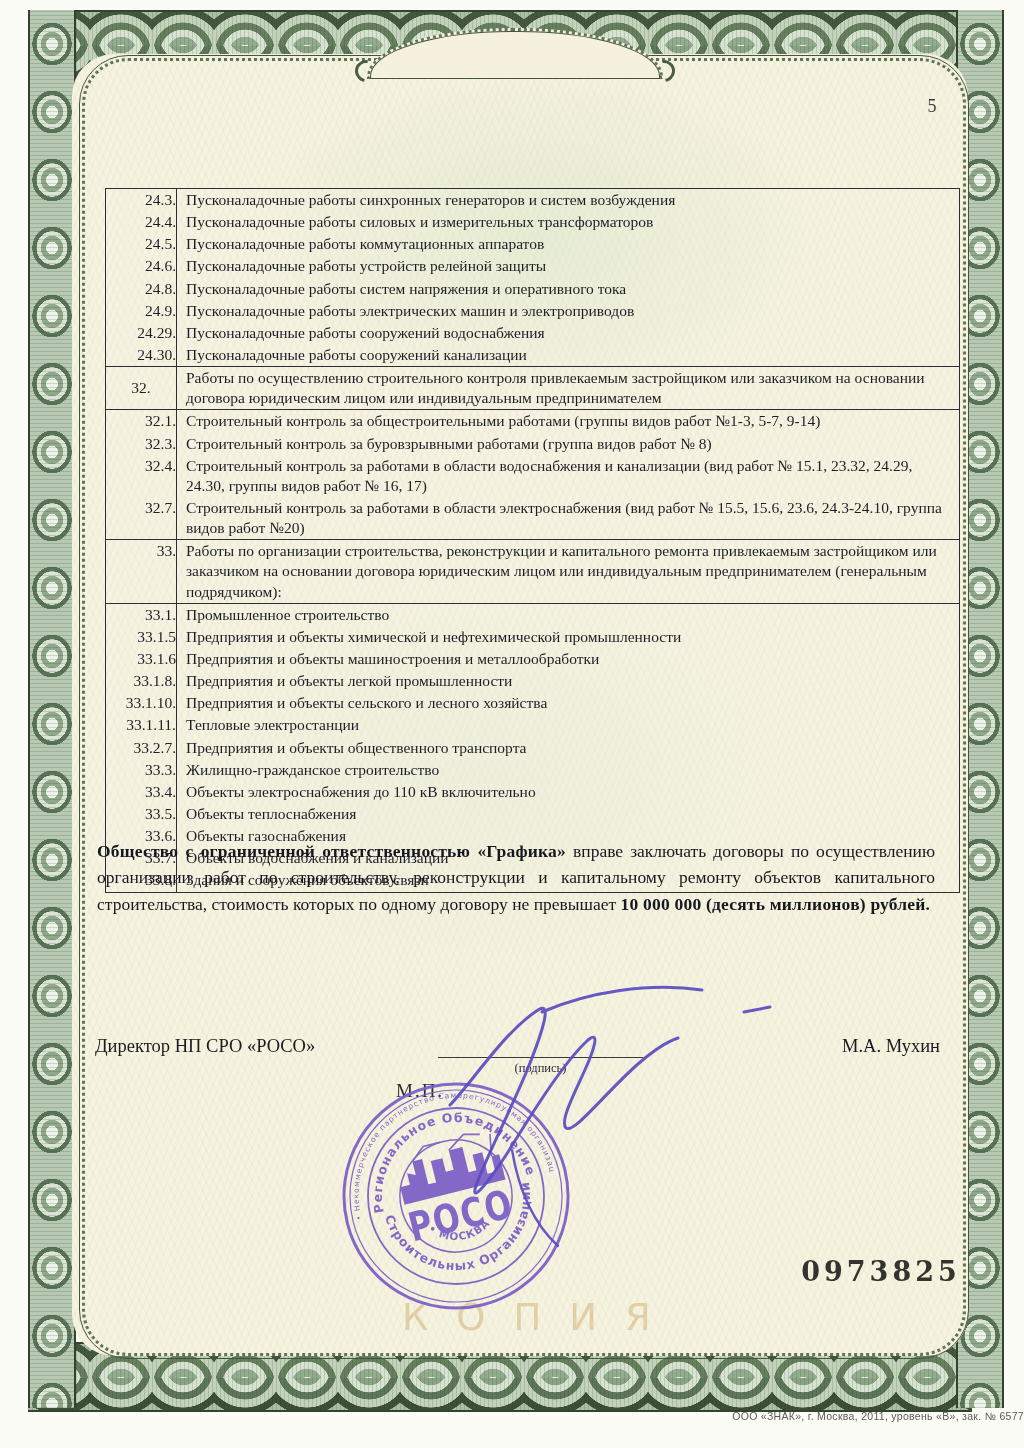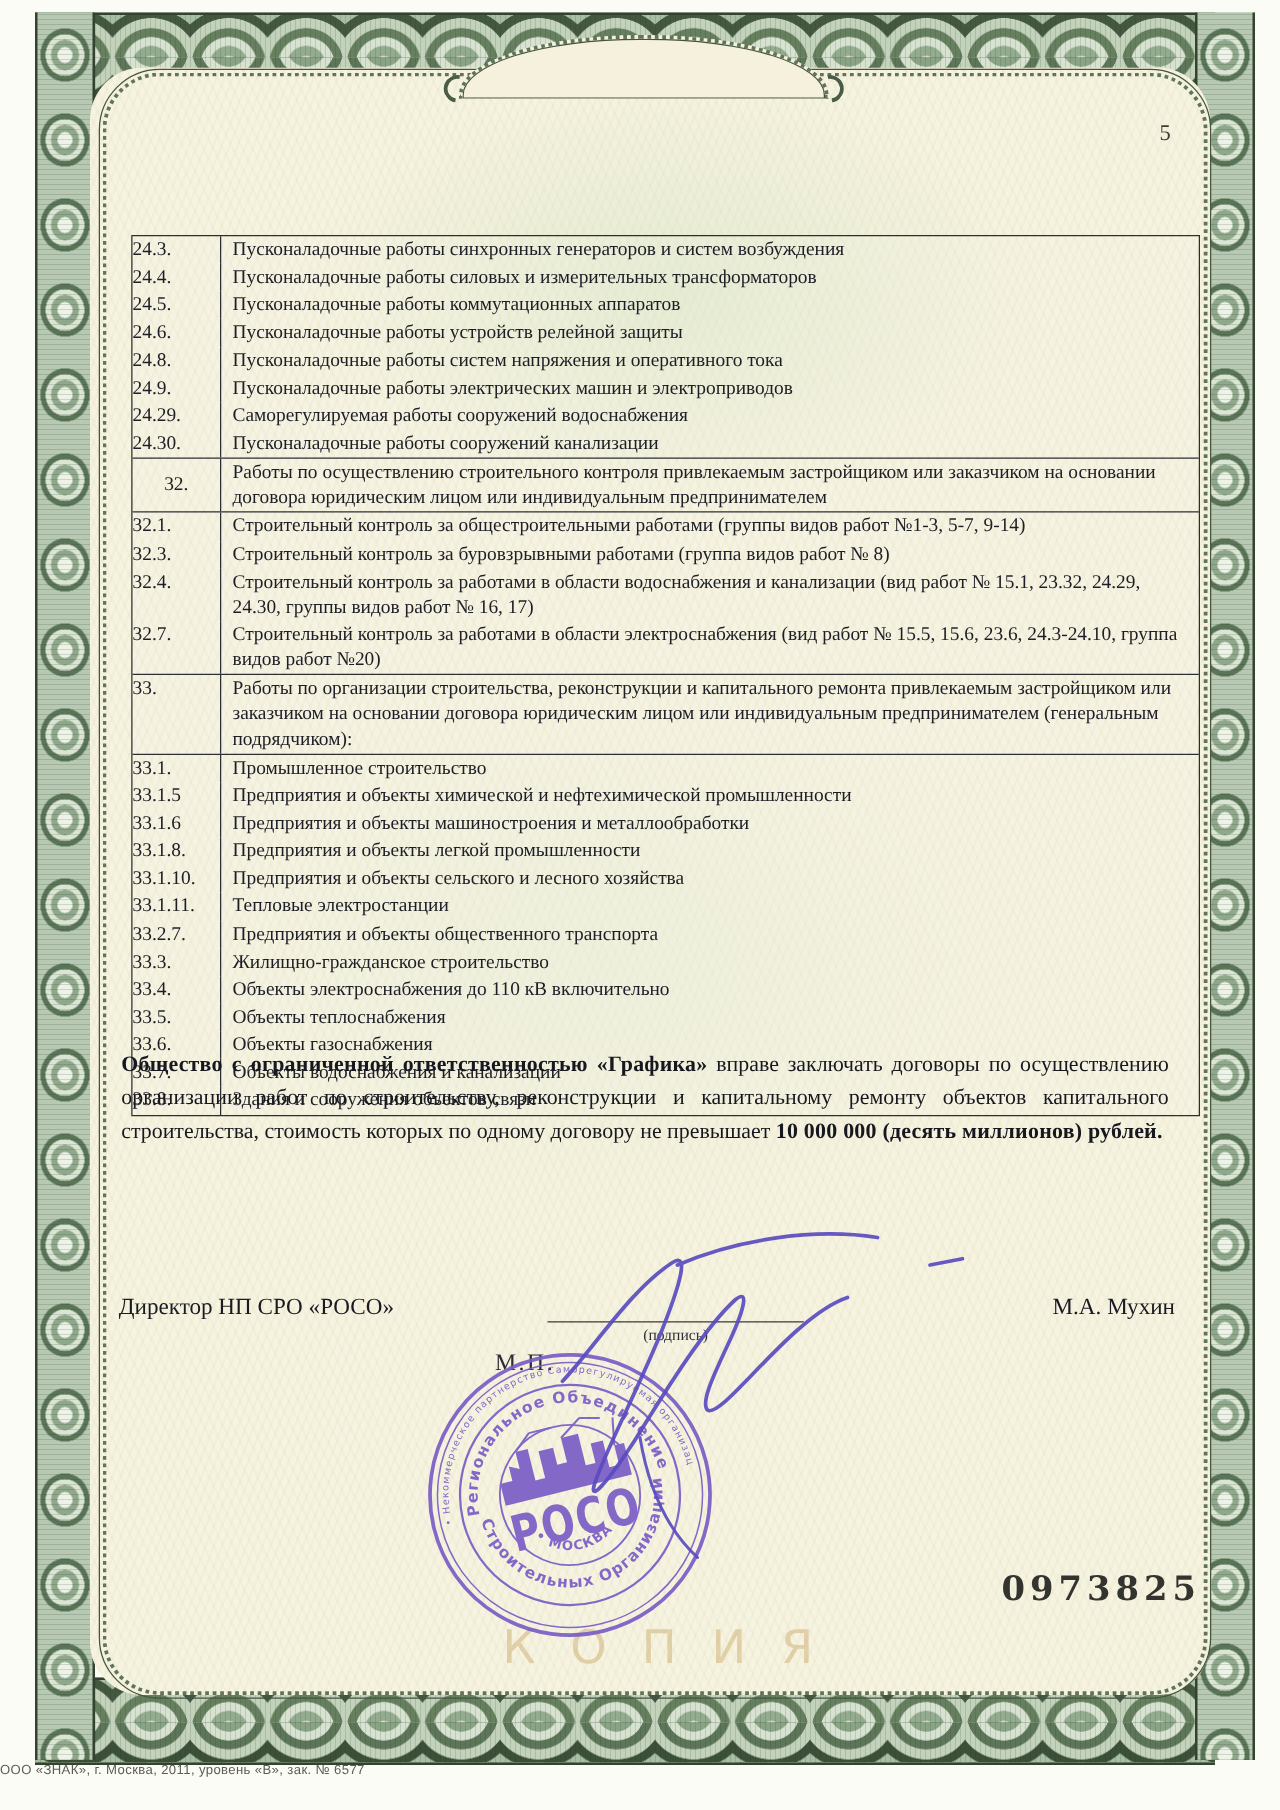--- a/index.html
+++ b/index.html
@@ -44,21 +44,21 @@
   .curl-ar{left:653px;top:60px;transform:rotate(125deg);}
 
   
   .pageno{position:absolute;left:916px;top:96px;width:32px;font-size:18px;color:#3c3c36;text-align:center;}
 
   .worktable{position:absolute;left:105px;top:188px;width:853px;border:1.6px solid #2c2e33;
     font-size:15.5px;line-height:1.3;color:#1d1e26;background:rgba(255,255,255,.06);}
   .tgroup{border-top:1.5px solid #2c2e33;}
   .tgroup:first-child{border-top:none;}
   .trow{display:flex;align-items:stretch;}
-  .tcode{flex:0 0 70px;text-align:left;border-right:1.5px solid #2c2e33;padding-top:1px;}
+  .tcode{flex:0 0 70px;text-align:right;border-right:1.5px solid #2c2e33;padding-top:1px;}
   .ttext{flex:1;padding:1px 8px 1px 9px;}
   .theader{border-bottom:1.5px solid #2c2e33;}
   .theader.vcenter .tcode{display:flex;align-items:center;justify-content:center;padding-top:0;}
 
   .clause{position:absolute;left:97px;top:838px;width:838px;font-size:17.5px;line-height:1.5;
     text-align:justify;color:#17171f;}
   .clause b{letter-spacing:.2px;}
 
   .sign-title{position:absolute;left:95px;top:1036px;font-size:18.5px;color:#1a1a22;}
   .sign-line{position:absolute;left:438px;top:1057px;width:205px;border-bottom:1.6px solid #3a3a3a;}
@@ -68,21 +68,21 @@
   .seal-mark{position:absolute;left:396px;top:1080px;font-size:19px;color:#2c2c34;letter-spacing:2px;}
 
   .signature-svg{position:absolute;left:392px;top:980px;z-index:6;}
   .stamp-wrap{position:absolute;left:336px;top:1076px;width:240px;height:240px;
     transform:rotate(-14deg);opacity:.92;z-index:5;}
 
   .serial{position:absolute;left:778px;top:1256px;width:170px;text-align:center;
     font-family:"DejaVu Serif",serif;font-weight:bold;font-size:27px;letter-spacing:4px;color:#33342f;margin-left:18px;}
   .copy-watermark{position:absolute;left:402px;top:1296px;font-family:"DejaVu Sans",sans-serif;
     font-weight:normal;font-size:37px;letter-spacing:28px;color:rgba(203,174,112,.5);z-index:4;}
-  .imprint{position:absolute;left:0;top:1410px;width:1024px;text-align:left;
+  .imprint{position:absolute;left:0;top:1410px;width:1024px;text-align:right;
     font-family:"Liberation Sans",sans-serif;font-size:10.5px;color:#5c5c55;letter-spacing:.3px;}
 </style>
 </head>
 <body>
 
 <div class="sheet">
 
   <div class="crest"></div>
   <div class="band band-top"></div>
   <div class="band band-bottom"></div>
@@ -120,21 +120,21 @@
           <div class="trow">
             <div class="tcode">24.8.</div>
             <div class="ttext">Пусконаладочные работы систем напряжения и оперативного тока</div>
           </div>
           <div class="trow">
             <div class="tcode">24.9.</div>
             <div class="ttext">Пусконаладочные работы электрических машин и электроприводов</div>
           </div>
           <div class="trow">
             <div class="tcode">24.29.</div>
-            <div class="ttext">Саморегулируемая работы сооружений водоснабжения</div>
+            <div class="ttext">Пусконаладочные работы сооружений водоснабжения</div>
           </div>
           <div class="trow">
             <div class="tcode">24.30.</div>
             <div class="ttext">Пусконаладочные работы сооружений канализации</div>
           </div>
         </div>
     </div>
 
     <div class="tgroup">
       <div class="trow theader vcenter">

